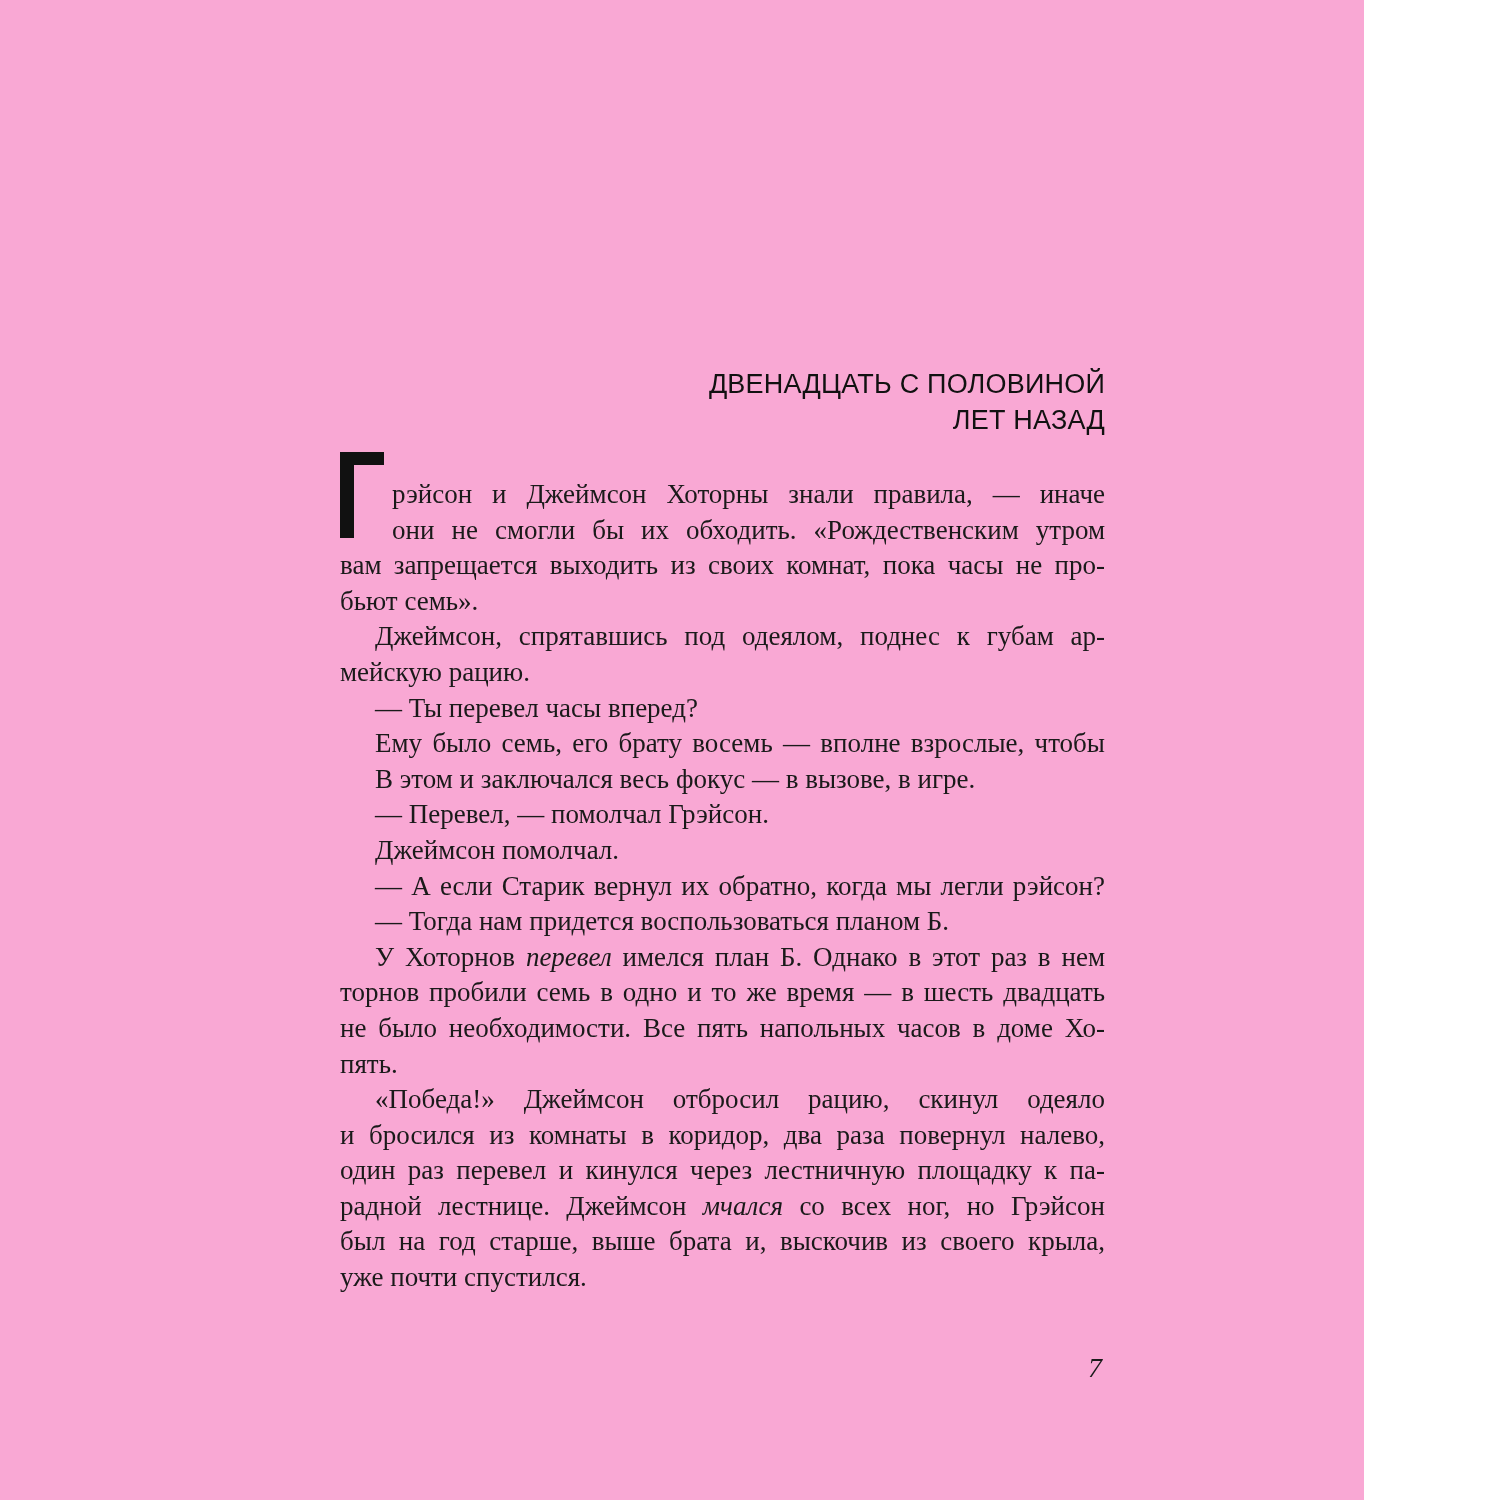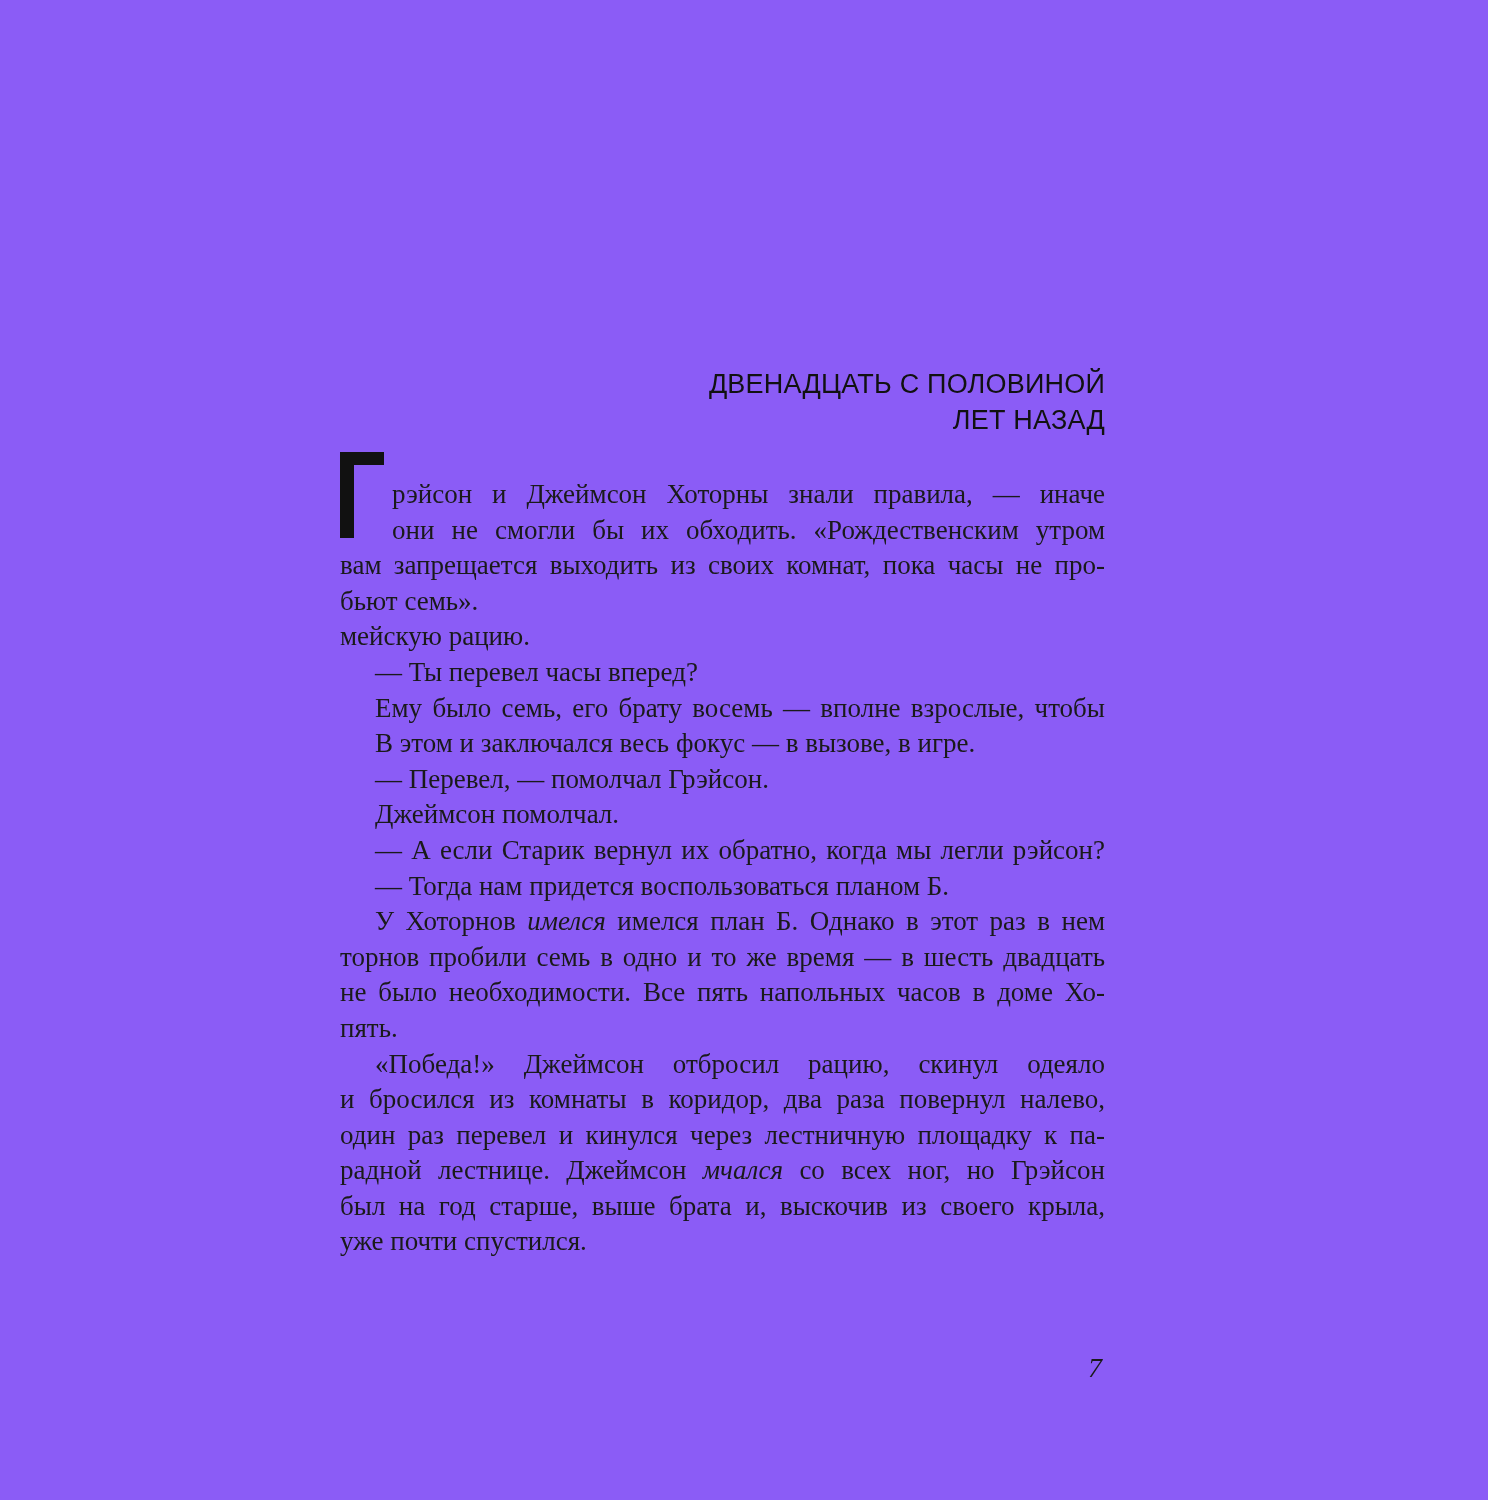--- a/index.html
+++ b/index.html
@@ -10,22 +10,22 @@
     body {
       width: 1500px;
       height: 1500px;
       position: relative;
       overflow: hidden;
       color: #1a1a1a;
     }
     .page {
       position: absolute;
       left: 0; top: 0;
-      width: 1488px; height: 1500px;
-      background: #8b5cf6;
+      width: 1364px; height: 1500px;
+      background: #f9a8d4;
     }
     .chapter-title {
       position: absolute;
       left: 600px;
       width: 505px;
       top: 366px;
       text-align: right;
       font-family: "Liberation Sans", sans-serif;
       font-size: 27px;
       line-height: 36px;
@@ -113,29 +113,30 @@
     <div class="bar-v"></div>
     <div class="bar-h"></div>
     <span class="letter">Г</span>
   </div>
 
   <div class="body-text" id="body-text">
       <div class="line justify dropind">рэйсон и Джеймсон Хоторны знали правила, — иначе</div>
       <div class="line justify dropind">они не смогли бы их обходить. «Рождественским утром</div>
       <div class="line justify">вам запрещается выходить из своих комнат, пока часы не про-</div>
       <div class="line">бьют семь».</div>
+      <div class="line justify indent">Джеймсон, спрятавшись под одеялом, поднес к губам ар-</div>
       <div class="line">мейскую рацию.</div>
       <div class="line indent">— Ты перевел часы вперед?</div>
       <div class="line justify indent">Ему было семь, его брату восемь — вполне взрослые, чтобы</div>
       <div class="line indent">В этом и заключался весь фокус — в вызове, в игре.</div>
       <div class="line indent">— Перевел, — помолчал Грэйсон.</div>
       <div class="line indent">Джеймсон помолчал.</div>
       <div class="line justify indent">— А если Старик вернул их обратно, когда мы легли рэйсон?</div>
       <div class="line indent">— Тогда нам придется воспользоваться планом Б.</div>
-      <div class="line justify indent">У Хоторнов <em>имелся</em> имелся план Б. Однако в этот раз в нем</div>
+      <div class="line justify indent">У Хоторнов <em>перевел</em> имелся план Б. Однако в этот раз в нем</div>
       <div class="line justify">торнов пробили семь в одно и то же время — в шесть двадцать</div>
       <div class="line justify">не было необходимости. Все пять напольных часов в доме Хо-</div>
       <div class="line">пять.</div>
       <div class="line justify indent">«Победа!» Джеймсон отбросил рацию, скинул одеяло</div>
       <div class="line justify">и бросился из комнаты в коридор, два раза повернул налево,</div>
       <div class="line justify">один раз перевел и кинулся через лестничную площадку к па-</div>
       <div class="line justify">радной лестнице. Джеймсон <em>мчался</em> со всех ног, но Грэйсон</div>
       <div class="line justify">был на год старше, выше брата и, выскочив из своего крыла,</div>
       <div class="line">уже почти спустился.</div>
     </div>

